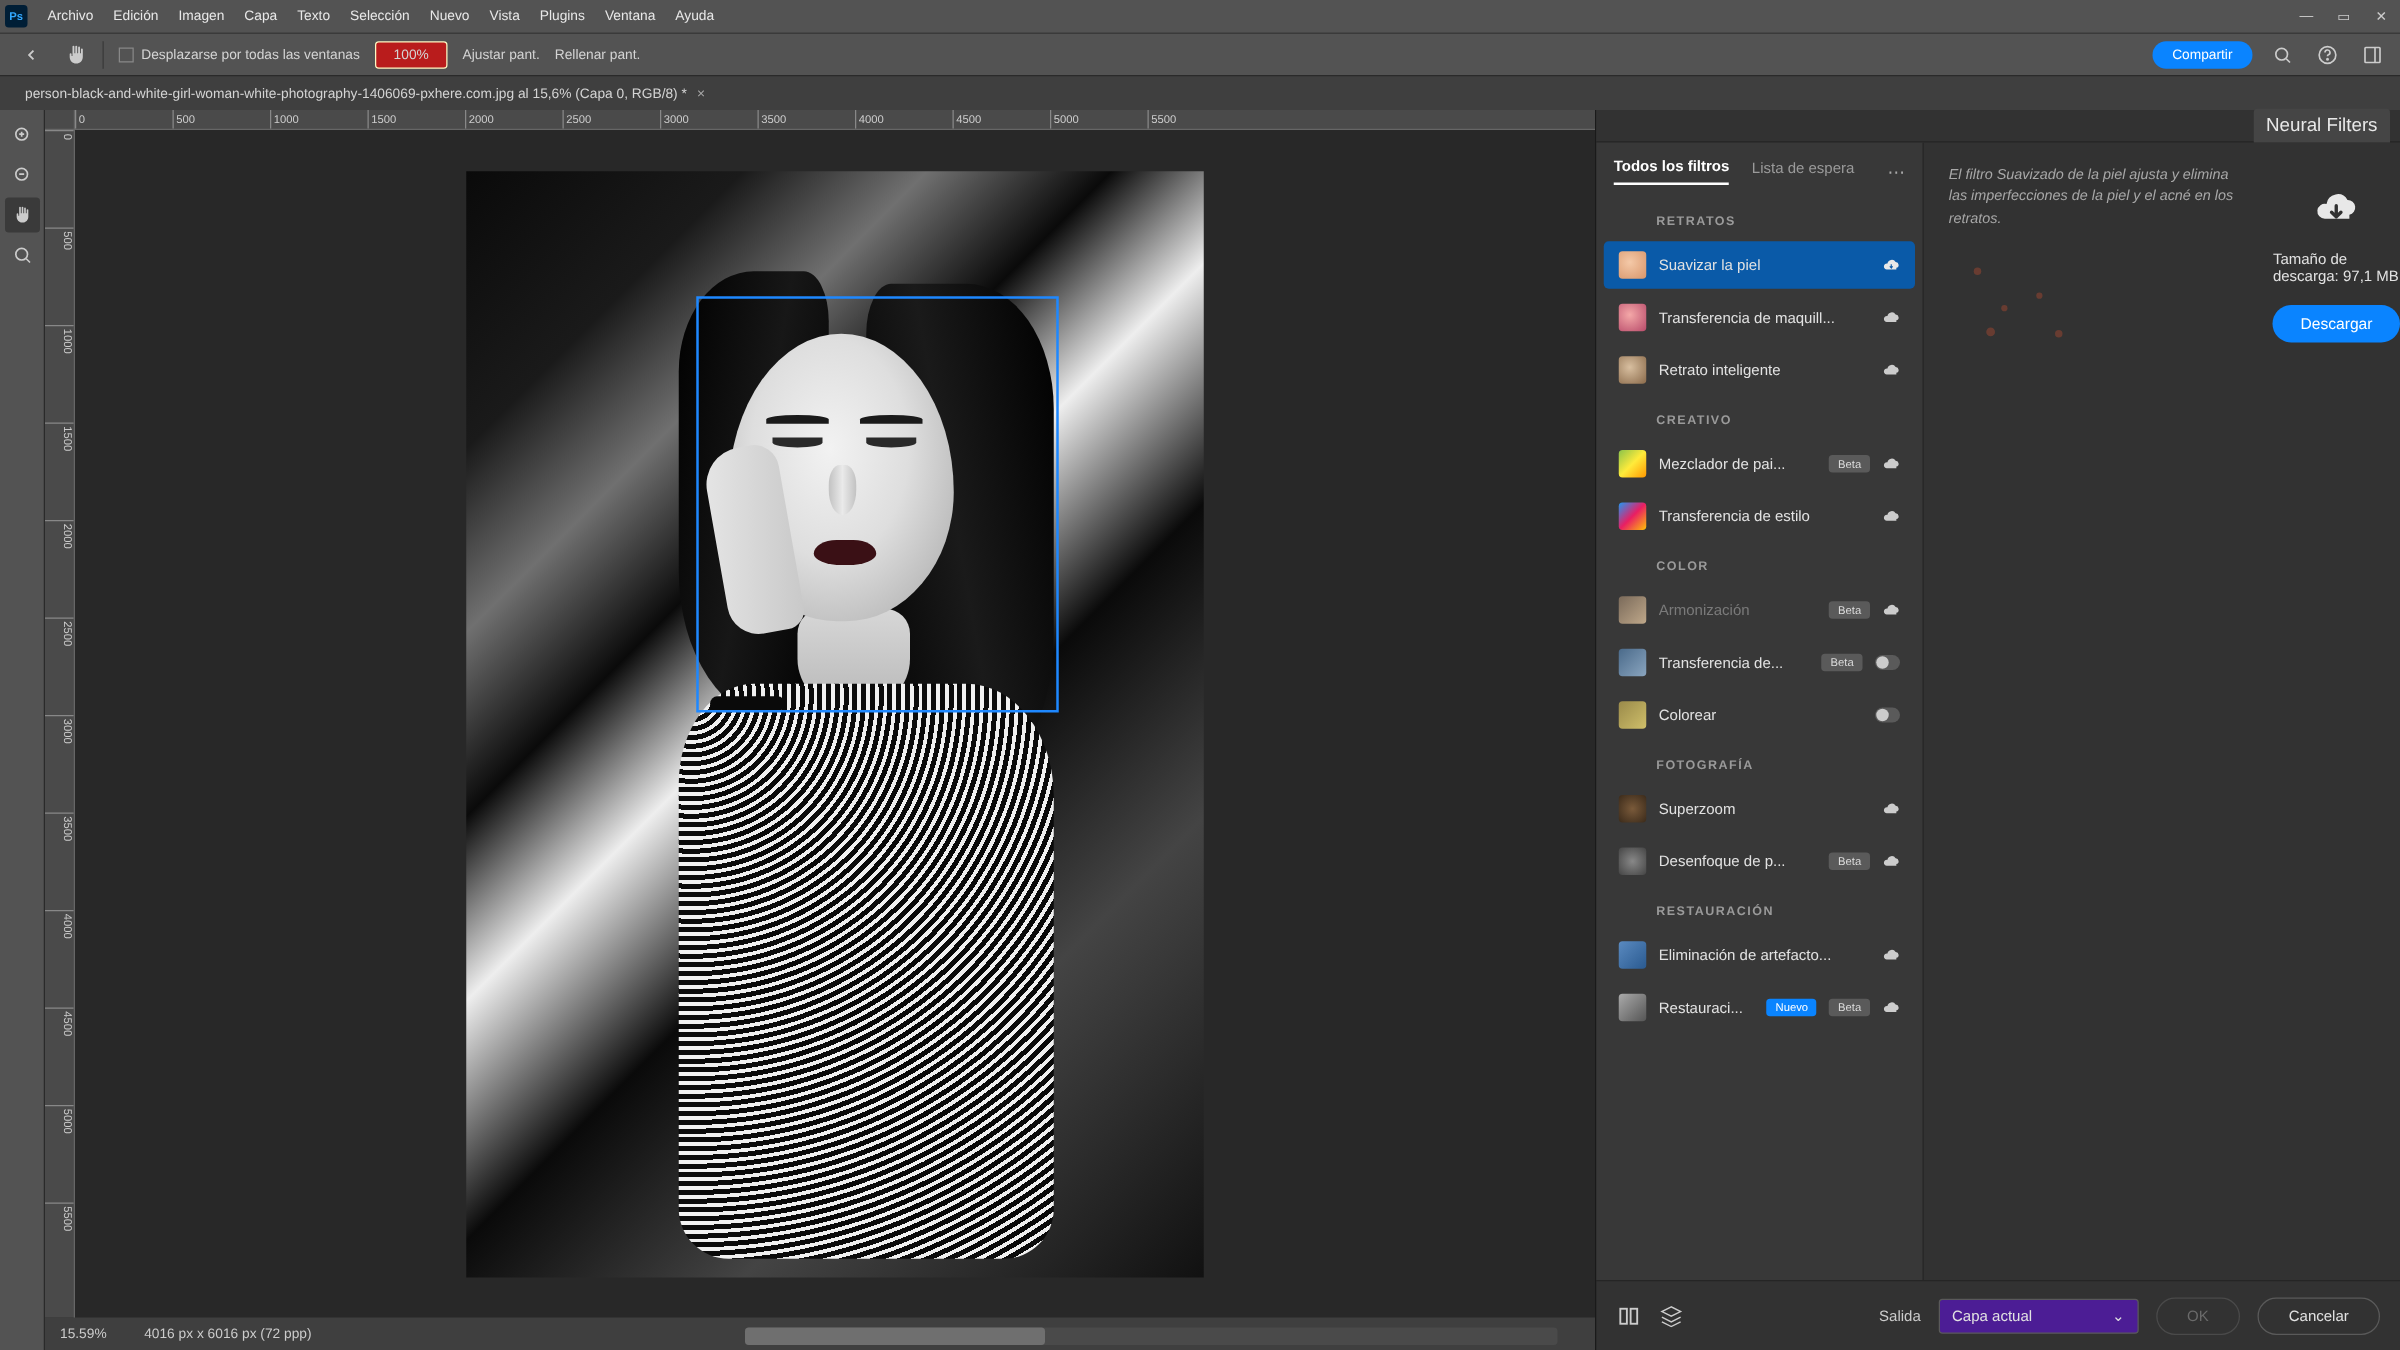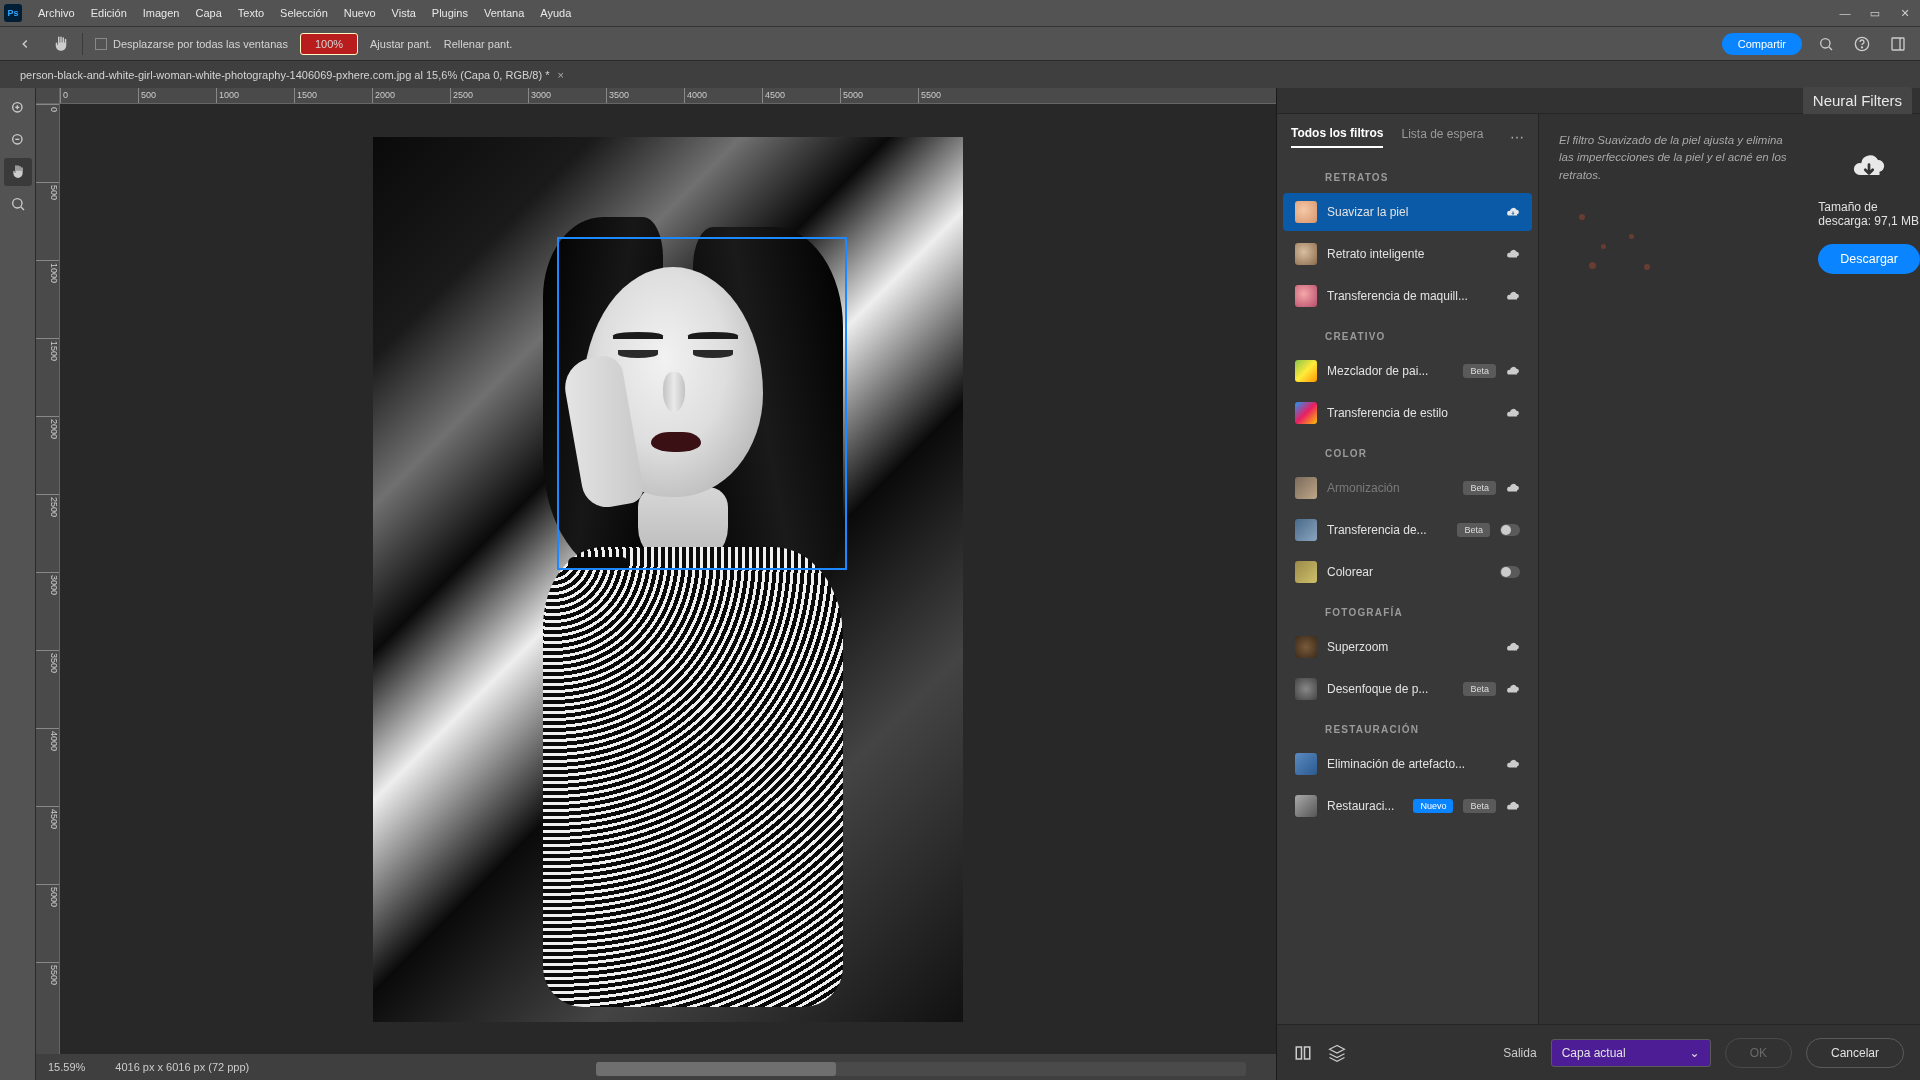--- a/index.html
+++ b/index.html
@@ -316,31 +316,31 @@
           <div class="f-thumb t-sk"></div>
           <div class="filter-name">Suavizar la piel</div>
           <div class="cloud-icon">
               <svg viewBox="0 0 24 24" fill="#e8e8e8">
                 <path d="M19 18H6a4 4 0 1 1 .8-7.9A6 6 0 0 1 18 8a4 4 0 0 1 1 7.9z"></path>
                 <path d="M12 11v5l-2-2m2 2 2-2" stroke="#0a5aa8" stroke-width="1.5" fill="none"></path>
               </svg>
             </div>
         </div>
         <div class="filter-item">
+          <div class="f-thumb t-mk"></div>
+          <div class="filter-name">Transferencia de maquill...</div>
+          <div class="cloud-icon">
+              <svg viewBox="0 0 24 24" fill="#ccc">
+                <path d="M19 18H6a4 4 0 1 1 .8-7.9A6 6 0 0 1 18 8a4 4 0 0 1 1 7.9z"></path>
+              </svg>
+            </div>
+        </div>
+        <div class="filter-item">
           <div class="f-thumb t-pt"></div>
           <div class="filter-name">Retrato inteligente</div>
-          <div class="cloud-icon">
-              <svg viewBox="0 0 24 24" fill="#ccc">
-                <path d="M19 18H6a4 4 0 1 1 .8-7.9A6 6 0 0 1 18 8a4 4 0 0 1 1 7.9z"></path>
-              </svg>
-            </div>
-        </div>
-        <div class="filter-item">
-          <div class="f-thumb t-mk"></div>
-          <div class="filter-name">Transferencia de maquill...</div>
           <div class="cloud-icon">
               <svg viewBox="0 0 24 24" fill="#ccc">
                 <path d="M19 18H6a4 4 0 1 1 .8-7.9A6 6 0 0 1 18 8a4 4 0 0 1 1 7.9z"></path>
               </svg>
             </div>
         </div>
 
         <div class="section-label">CREATIVO</div>
         <div class="filter-item">
           <div class="f-thumb t-ld"></div>

